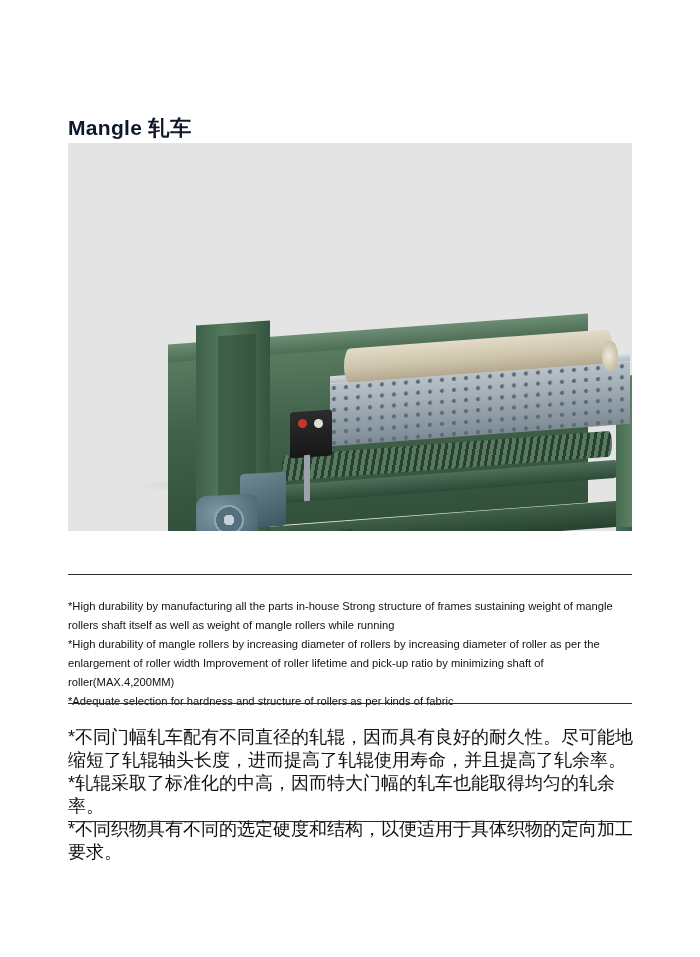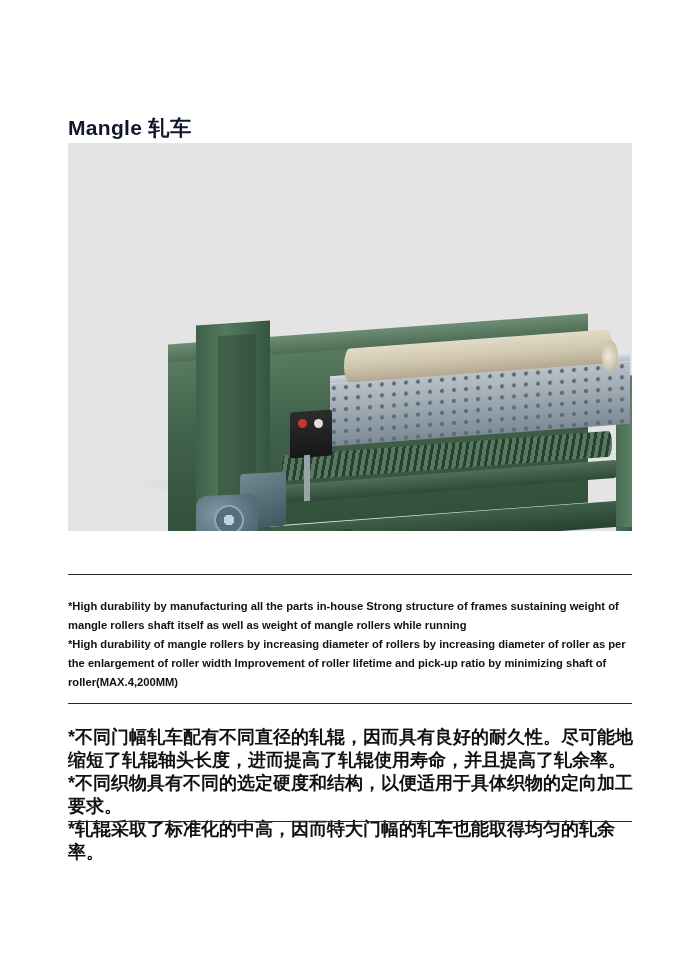--- a/index.html
+++ b/index.html
@@ -198,21 +198,21 @@
   .para {
     position: absolute;
     left: 68px;
     width: 566px;
     font-size: 11.2px;
     line-height: 19px;
     color: #111111;
   }
   .para.en { top: 597px; }
   .para.cn { top: 726px; font-size: 18px; line-height: 23px; }
-  .para p { margin: 0; font-weight: bold; }
+  .para p { margin: 0; }
 </style>
 </head>
 <body>
 
 <div class="page">
 
   <h1 class="title">
     <span>Mangle</span>
     <span class="cn">轧车</span>
   </h1>
@@ -246,25 +246,26 @@
       <div class="shp leg-d"></div>
 
     </div>
   </div>
 
   <div class="rule r1"></div>
 
   <div class="para en">
     <p>*High durability by manufacturing all the parts in-house Strong structure of frames sustaining weight of mangle rollers shaft itself as well as weight of mangle rollers while running</p>
     <p>*High durability of mangle rollers by increasing diameter of rollers by increasing diameter of roller as per the enlargement of roller width Improvement of roller lifetime and pick-up ratio by minimizing shaft of roller(MAX.4,200MM)</p>
+    <p>*Adequate selection for hardness and structure of rollers as per kinds of fabric</p>
   </div>
 
   <div class="rule r2"></div>
 
   <div class="para cn">
     <p>*不同门幅轧车配有不同直径的轧辊，因而具有良好的耐久性。尽可能地缩短了轧辊轴头长度，进而提高了轧辊使用寿命，并且提高了轧余率。</p>
+    <p>*轧辊采取了标准化的中高，因而特大门幅的轧车也能取得均匀的轧余率。</p>
     <p>*不同织物具有不同的选定硬度和结构，以便适用于具体织物的定向加工要求。</p>
-    <p>*轧辊采取了标准化的中高，因而特大门幅的轧车也能取得均匀的轧余率。</p>
   </div>
 
   <div class="rule r3"></div>
 
 </div>
 
 </body></html>

